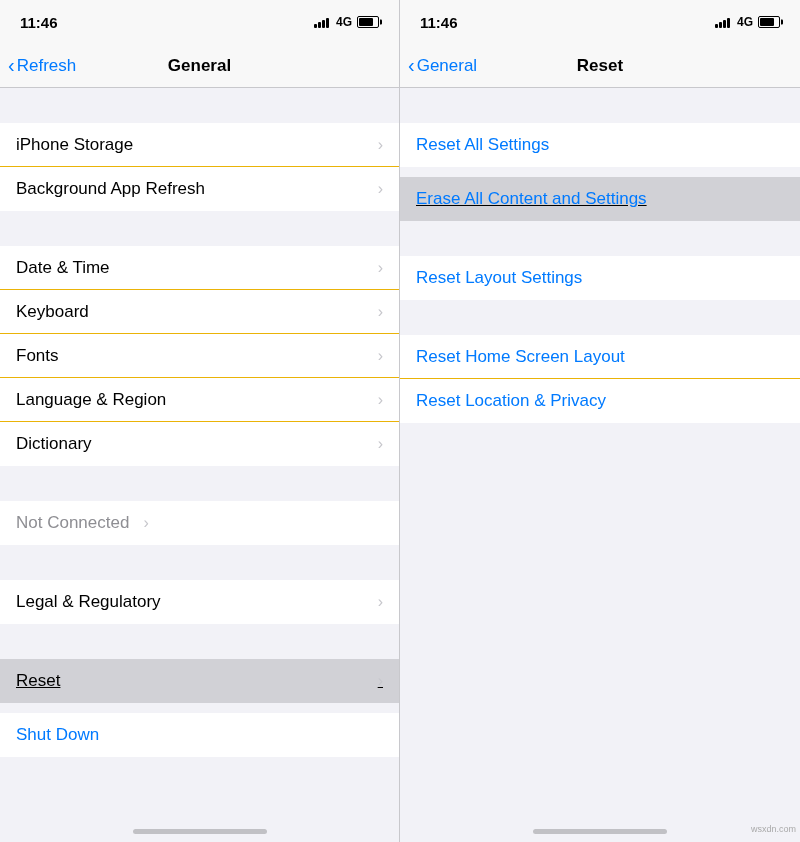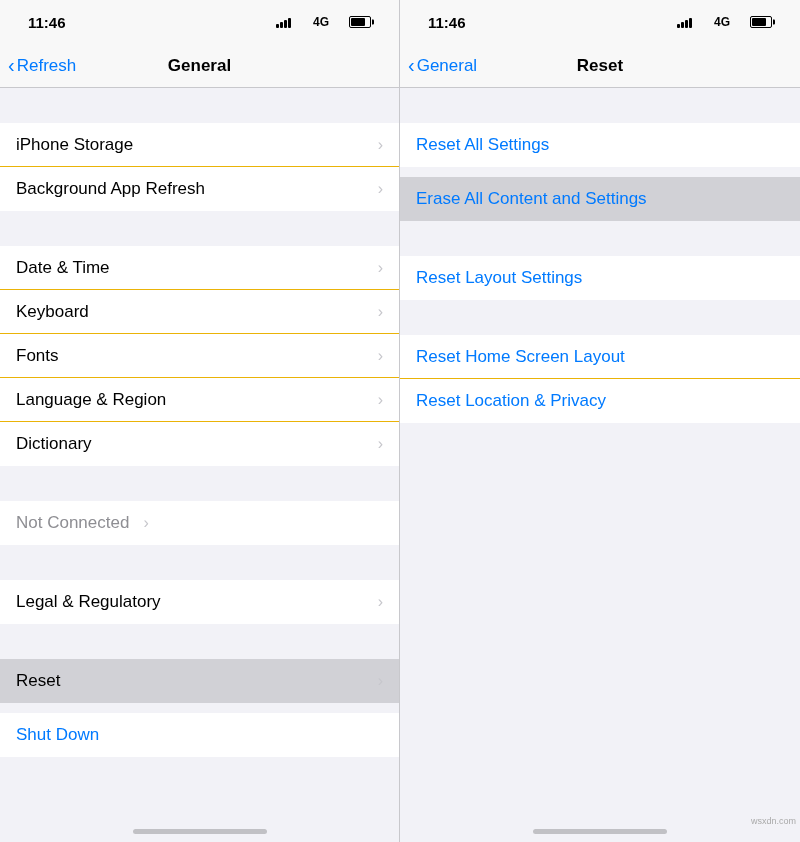--- a/index.html
+++ b/index.html
@@ -31,32 +31,32 @@
       flex-direction: column;
     }
 
     
     .status-bar {
       height: 44px;
       background: #f8f8f8;
       display: flex;
       align-items: center;
       justify-content: space-between;
-      padding: 0 28px;
+      padding: 0 20px;
       flex-shrink: 0;
     }
     .status-time {
       font-size: 15px;
       font-weight: 600;
       color: #000;
     }
     .status-icons {
       display: flex;
       align-items: center;
-      gap: 20px;
+      gap: 5px;
       font-size: 12px;
       color: #000;
     }
     .signal-bars {
       display: flex;
       align-items: flex-end;
       gap: 1px;
       height: 12px;
     }
     .signal-bars span {
@@ -148,20 +148,21 @@
       background: #fff;
       border-bottom: 1px solid #eab308;
       cursor: pointer;
       position: relative;
     }
     .settings-item:last-child {
       border-bottom: none;
     }
     .settings-item.highlighted {
       background: #d1d1d6;
+      text-decoration: underline;
     }
     .settings-item-label {
       flex: 1;
       font-size: 17px;
       color: #000;
     }
     .settings-item-value {
       font-size: 17px;
       color: #8e8e93;
       margin-right: 14px;
@@ -190,21 +191,21 @@
       width: 134px;
       height: 5px;
       background: #000;
       border-radius: 3px;
       opacity: 0.2;
     }
 
     
     .watermark {
       position: absolute;
-      bottom: 16px;
+      bottom: 8px;
       right: 4px;
       font-size: 9px;
       color: #aaa;
       margin-top: 23px;
     }
   </style>
 </head>
 <body>
 
 <div class="left-panel">

